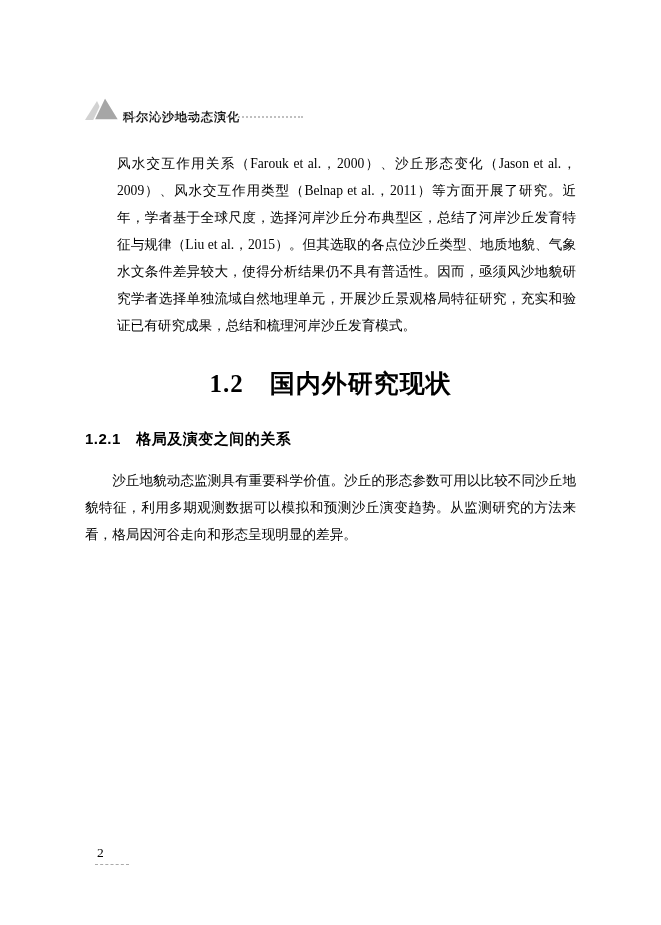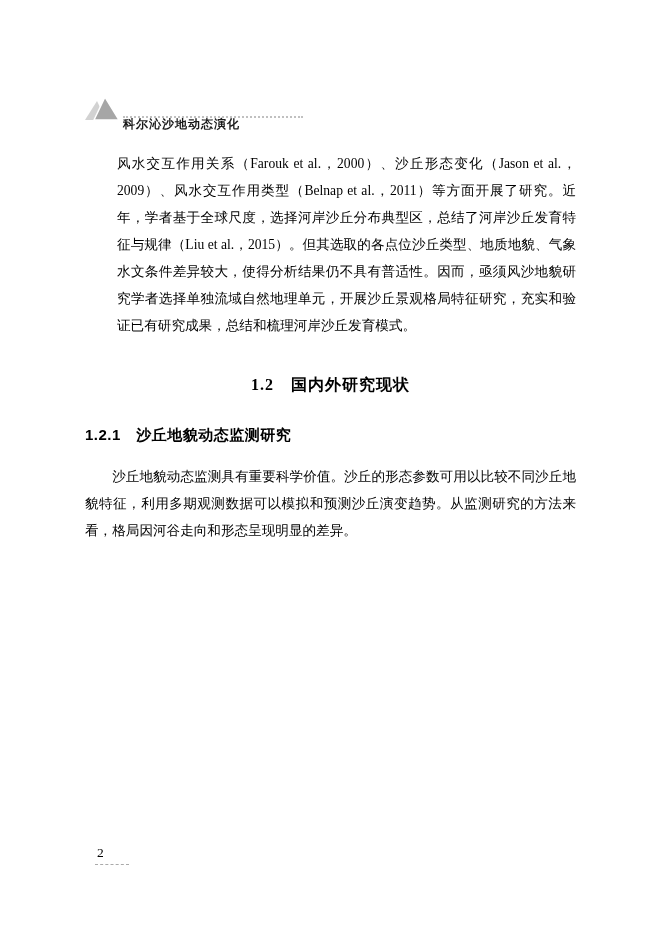--- a/index.html
+++ b/index.html
@@ -27,21 +27,21 @@
   .logo {
     position: absolute;
     left: 0;
     top: 0;
     width: 34px;
     height: 24px;
   }
   .book-title {
     position: absolute;
     left: 38px;
-    top: 20px;
+    top: 13px;
     font-family: "Liberation Sans", sans-serif;
     font-weight: bold;
     font-size: 12px;
     color: #1a1a1a;
     letter-spacing: 1px;
     white-space: nowrap;
   }
   .header-dots {
     position: absolute;
     left: 38px;
@@ -63,24 +63,24 @@
     text-align: justify;
     text-indent: 2em;
     margin: 0;
   }
   .para.no-indent {
     text-indent: 0;
     margin-left: 32px;
   }
   .section-heading {
     font-family: "Liberation Serif", serif;
-    font-size: 16px;
+    font-size: 25px;
     font-weight: bold;
     text-align: center;
-    margin: 36px 0 30px 0;
+    margin: 28px 0 30px 0;
     letter-spacing: 1px;
   }
   .subsection-heading {
     font-family: "Liberation Sans", sans-serif;
     font-size: 15px;
     font-weight: bold;
     margin: 28px 0 18px 0;
     text-indent: 0;
     letter-spacing: 0.5px;
   }
@@ -119,21 +119,21 @@
     <span class="book-title">科尔沁沙地动态演化</span>
     <span class="header-dots"></span>
   </div>
 
   <div class="content">
     <p class="para no-indent">风水交互作用关系（Farouk et al.，2000）、沙丘形态变化（Jason et al.，2009）、风水交互作用类型（Belnap et al.，2011）等方面开展了研究。近年，学者基于全球尺度，选择河岸沙丘分布典型区，总结了河岸沙丘发育特征与规律（Liu et al.，2015）。但其选取的各点位沙丘类型、地质地貌、气象水文条件差异较大，使得分析结果仍不具有普适性。因而，亟须风沙地貌研究学者选择单独流域自然地理单元，开展沙丘景观格局特征研究，充实和验证已有研究成果，总结和梳理河岸沙丘发育模式。</p>
 
     <h2 class="section-heading">1.2　国内外研究现状</h2>
 
 
-    <h3 class="subsection-heading">1.2.1　沙丘地貌动态监测研究</h3>
+    <h3 class="subsection-heading">1.2.1　格局及演变之间的关系</h3>
 
     <p class="para">沙丘地貌动态监测具有重要科学价值。沙丘的形态参数可用以比较不同沙丘地貌特征，利用多期观测数据可以模拟和预测沙丘演变趋势。从监测研究的方法来看，格局因河谷走向和形态呈现明显的差异。</p>
   </div>
 
   <div class="footer">
     <div class="page-number">2</div>
     <div class="footer-dots"></div>
   </div>
 
 </div>

